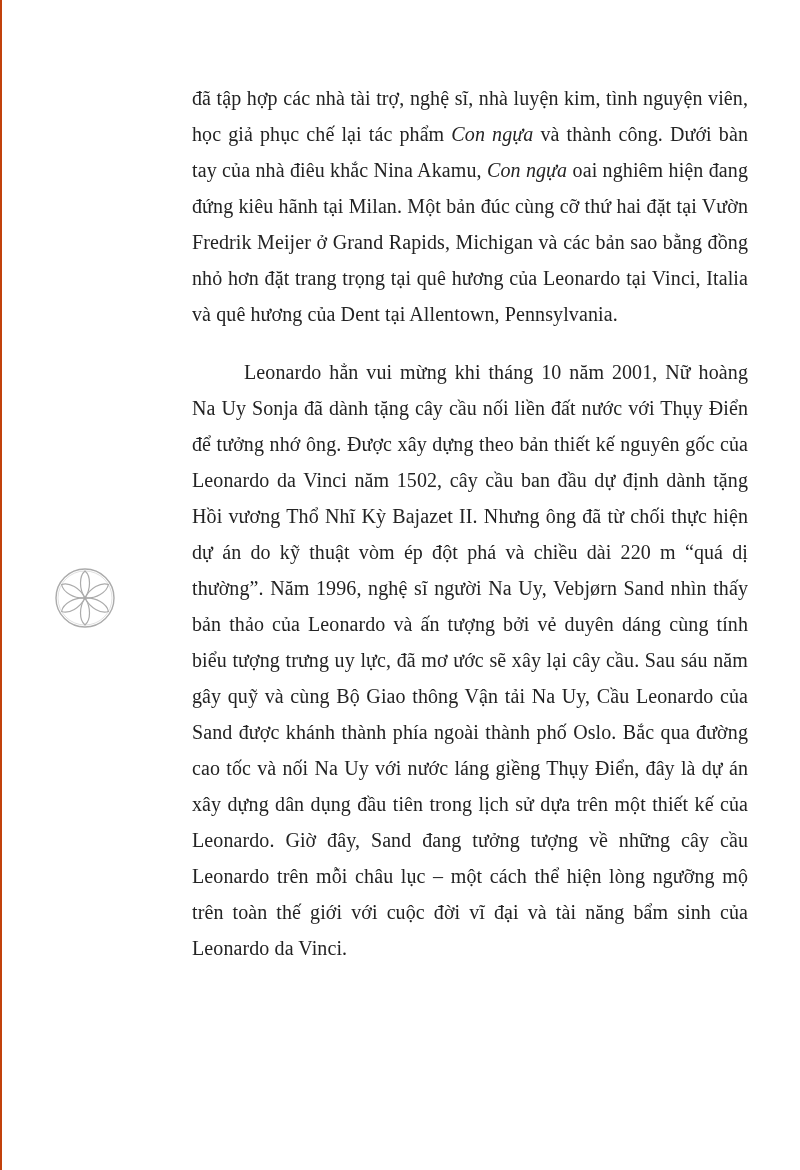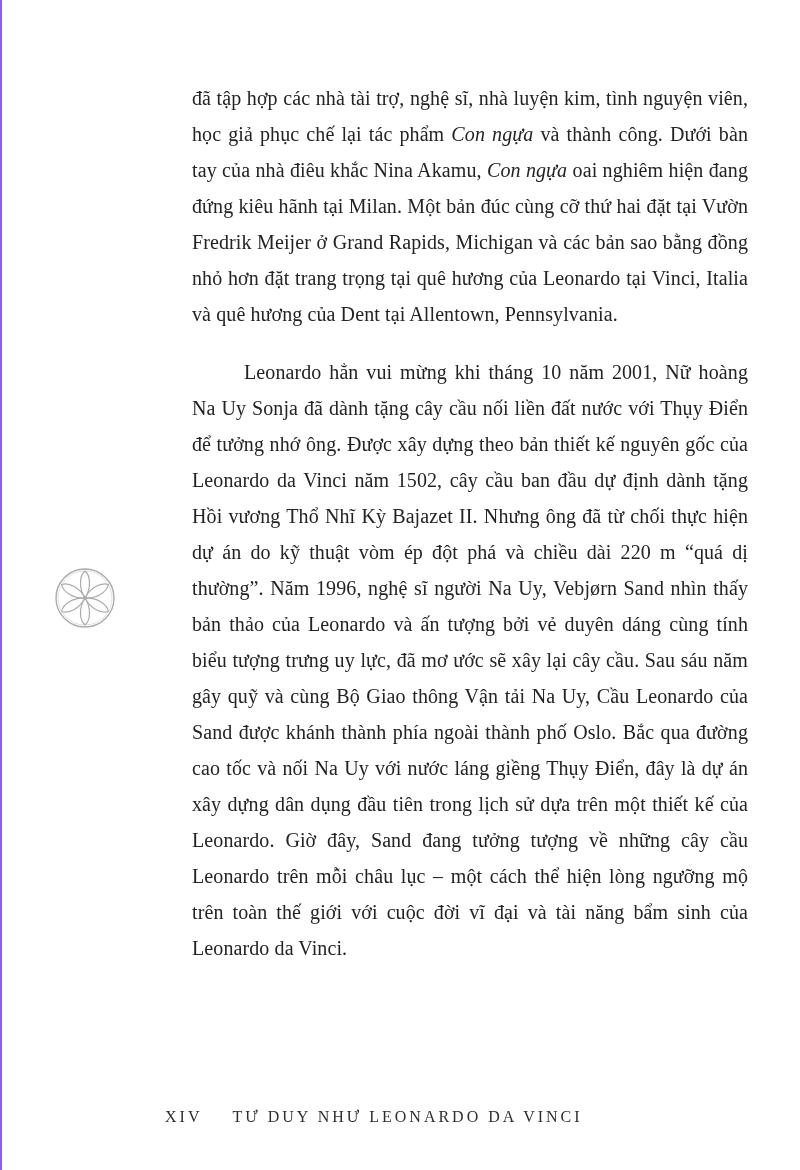--- a/index.html
+++ b/index.html
@@ -8,21 +8,21 @@
     background: #ffffff;
   }
   .page {
     position: relative;
     width: 800px;
     height: 1170px;
     background: #ffffff;
     font-family: "Liberation Serif", "DejaVu Serif", serif;
     color: #232323;
     overflow: hidden;
-    border-left: 2px solid #8b5cf6;
+    border-left: 2px solid #c2410c;
     box-sizing: border-box;
   }
   .text-block {
     position: absolute;
     left: 190px;
     top: 80px;
     width: 556px;
     font-size: 20px;
     line-height: 36px;
     text-align: justify;
@@ -92,18 +92,14 @@
       </g>
       <circle cx="33" cy="33" r="1.6" fill="#8f8f8f" opacity="0.8"></circle>
     </svg>
   </div>
 
   <div class="text-block">
     <p class="para"><span>đã tập hợp các nhà tài trợ, nghệ sĩ, nhà luyện kim, tình nguyện viên, học giả phục chế lại tác phẩm </span><span class="italic">Con ngựa</span><span> và thành công. Dưới bàn tay của nhà điêu khắc Nina Akamu, </span><span class="italic">Con ngựa</span><span> oai nghiêm hiện đang đứng kiêu hãnh tại Milan. Một bản đúc cùng cỡ thứ hai đặt tại Vườn Fredrik Meijer ở Grand Rapids, Michigan và các bản sao bằng đồng nhỏ hơn đặt trang trọng tại quê hương của Leonardo tại Vinci, Italia và quê hương của Dent tại Allentown, Pennsylvania.</span></p>
     <p class="para indent"><span>Leonardo hẳn vui mừng khi tháng 10 năm 2001, Nữ hoàng Na Uy Sonja đã dành tặng cây cầu nối liền đất nước với Thụy Điển để tưởng nhớ ông. Được xây dựng theo bản thiết kế nguyên gốc của Leonardo da Vinci năm 1502, cây cầu ban đầu dự định dành tặng Hồi vương Thổ Nhĩ Kỳ Bajazet II. Nhưng ông đã từ chối thực hiện dự án do kỹ thuật vòm ép đột phá và chiều dài 220 m “quá dị thường”. Năm 1996, nghệ sĩ người Na Uy, Vebjørn Sand nhìn thấy bản thảo của Leonardo và ấn tượng bởi vẻ duyên dáng cùng tính biểu tượng trưng uy lực, đã mơ ước sẽ xây lại cây cầu. Sau sáu năm gây quỹ và cùng Bộ Giao thông Vận tải Na Uy, Cầu Leonardo của Sand được khánh thành phía ngoài thành phố Oslo. Bắc qua đường cao tốc và nối Na Uy với nước láng giềng Thụy Điển, đây là dự án xây dựng dân dụng đầu tiên trong lịch sử dựa trên một thiết kế của Leonardo. Giờ đây, Sand đang tưởng tượng về những cây cầu Leonardo trên mỗi châu lục – một cách thể hiện lòng ngưỡng mộ trên toàn thế giới với cuộc đời vĩ đại và tài năng bẩm sinh của Leonardo da Vinci.</span></p>
   </div>
 
-  <div class="footer">
-    <span>XIV</span>
-    <span>TƯ DUY NHƯ LEONARDO DA VINCI</span>
-  </div>
 
 </div>
 
 </body></html>

